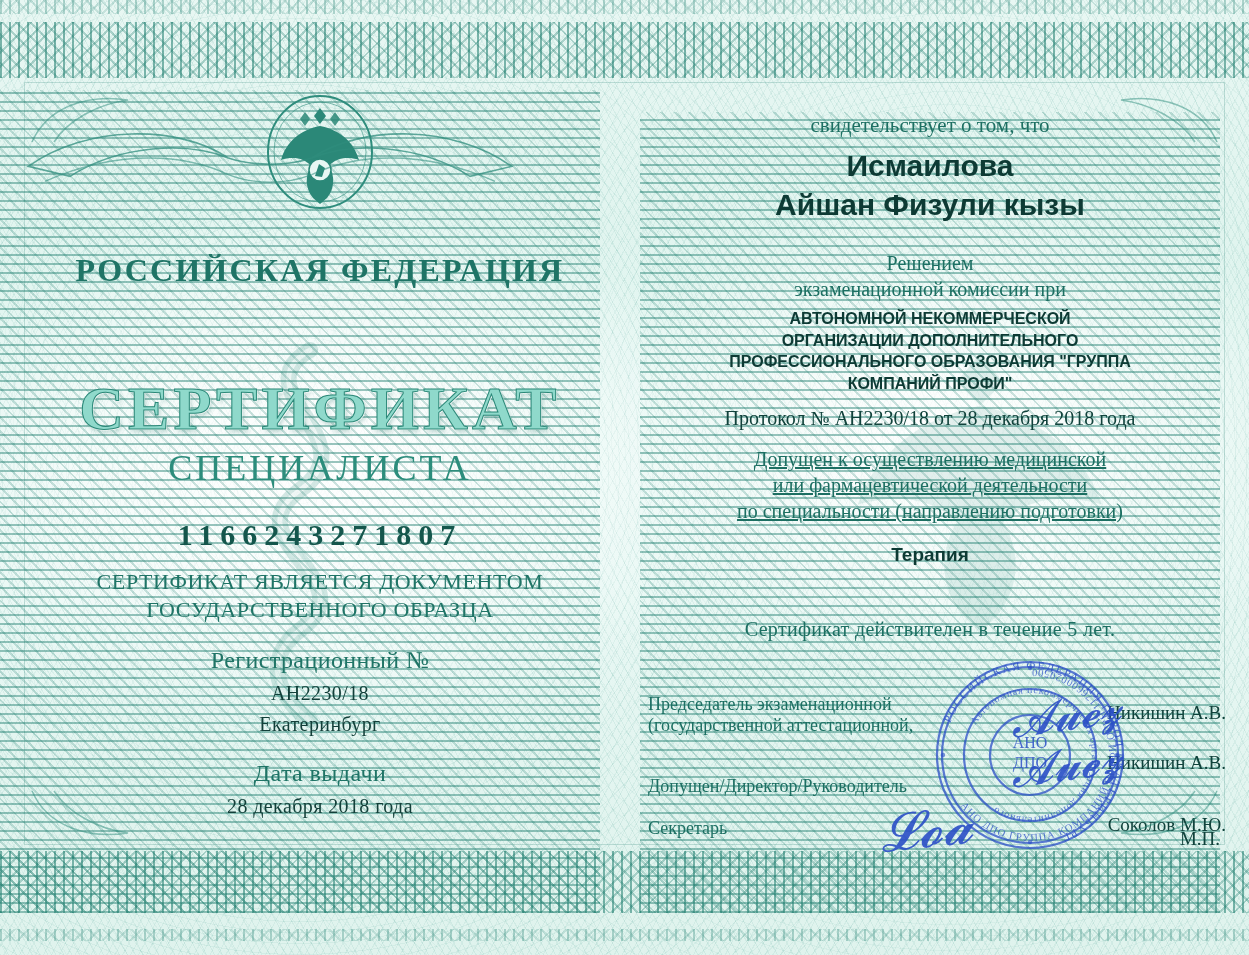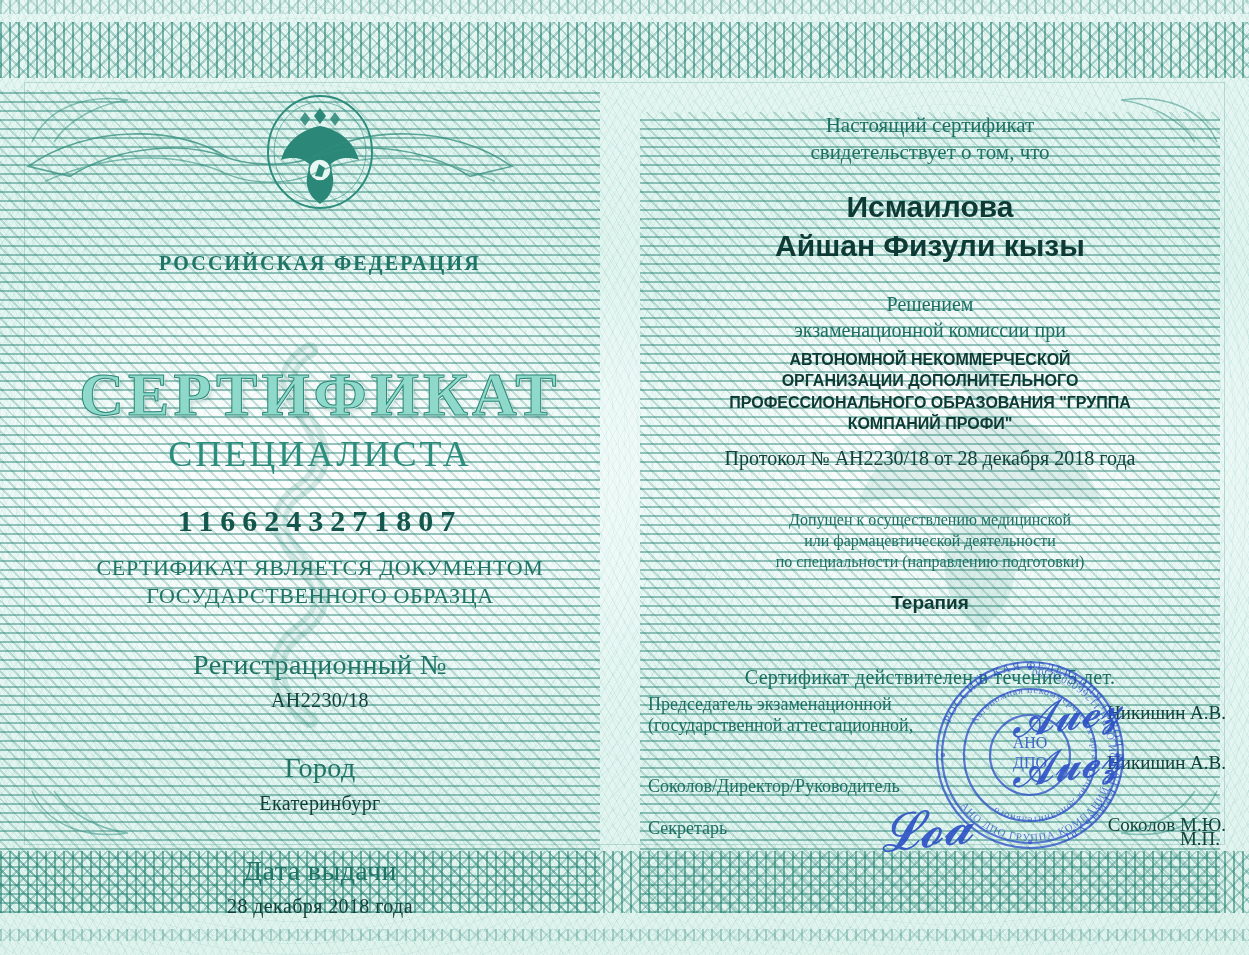--- a/index.html
+++ b/index.html
@@ -66,21 +66,21 @@
   .emblem{
     position:relative;margin:0 auto;width:120px;height:128px;
   }
   .emblem svg{display:block;}
   .ribbon{
     position:absolute;left:0;right:0;top:18px;height:100px;pointer-events:none;opacity:.75;
   }
 
   .rf{
     margin-top:34px;
-    font-size:20px;letter-spacing:2.2px;font-weight:700;color:#1f7466;
+    font-size:32px;letter-spacing:2.2px;font-weight:700;color:#1f7466;
     font-family:"Liberation Serif",serif;
   }
 
   .bigtitle{
     margin-top:88px;
     font-size:62px;line-height:1;font-weight:700;letter-spacing:4px;
     color:#8fd9cb;
     -webkit-text-stroke:1px #2b8878;
     text-shadow:1px 1px 0 rgba(255,255,255,.8), 2px 3px 4px rgba(25,110,98,.28);
     font-family:"Liberation Serif",serif;
@@ -89,42 +89,42 @@
     margin-top:8px;font-size:36px;font-weight:400;letter-spacing:3px;color:#2c8d7c;
   }
   .serial{
     margin-top:29px;font-size:30px;font-weight:700;letter-spacing:7px;color:#14564c;
     font-family:"Liberation Serif",serif;
   }
   .statedoc{
     margin-top:16px;font-size:22px;line-height:1.25;letter-spacing:.6px;color:#1f7466;
   }
 
-  .fieldlabel{margin-top:40px;font-size:28px;color:#1f7466;letter-spacing:.4px;}
+  .fieldlabel{margin-top:24px;font-size:24px;color:#1f7466;letter-spacing:.4px;}
   .fieldvalue{margin-top:8px;font-size:20px;color:#0f4a42;font-weight:700;letter-spacing:.4px;}
   .fieldvalue.plain{font-weight:400;color:#123f39;}
 
   
   .right{
     position:absolute;left:640px;top:112px;width:580px;color:#123f39;text-align:center;
   }
   .r-intro{font-size:21px;line-height:1.3;color:#1c6f62;}
   .r-name{
-    margin-top:20px;font-size:30px;font-weight:700;line-height:1.3;color:#0d3a34;
+    margin-top:7px;font-size:30px;font-weight:700;line-height:1.3;color:#0d3a34;
     font-family:"Liberation Sans",sans-serif;
   }
   .r-decision{margin-top:26px;font-size:20px;line-height:1.3;color:#1c6f62;}
   .r-org{
     margin-top:6px;font-size:16px;font-weight:700;line-height:1.35;color:#0d3a34;
     font-family:"Liberation Sans",sans-serif;
   }
   .r-protocol{
     margin-top:12px;font-size:20px;color:#10423b;font-family:"Liberation Serif",serif;
   }
-  .r-admit{margin-top:40px;font-size:16px;line-height:1.3;color:#1c6f62;}
+  .r-admit{margin-top:16px;font-size:20px;line-height:1.3;color:#1c6f62;text-decoration:underline;}
   .r-spec{
     margin-top:20px;font-size:19px;font-weight:700;color:#0d3a34;
     font-family:Liberation Sans, sans-serif;
   }
   .r-valid{
     margin-top:52px;font-size:20px;color:#1c6f62;letter-spacing:.3px;
   }
 
   .sig-block{position:absolute;left:640px;top:700px;width:590px;}
   .sig-row{position:relative;height:38px;}
@@ -208,30 +208,28 @@
     <div class="serial">1166243271807</div>
 
     <div class="statedoc">
       <div>СЕРТИФИКАТ ЯВЛЯЕТСЯ ДОКУМЕНТОМ</div>
       <div>ГОСУДАРСТВЕННОГО ОБРАЗЦА</div>
     </div>
 
     <div class="fieldlabel">Регистрационный №</div>
     <div class="fieldvalue plain">АН2230/18</div>
 
-    <div class="fieldlabel">Город</div>
     <div class="fieldvalue plain">Екатеринбург</div>
 
     <div class="fieldlabel">Дата выдачи</div>
     <div class="fieldvalue plain">28 декабря 2018 года</div>
   </div>
 
   <div class="right">
     <div class="r-intro">
-      <div>Настоящий сертификат</div>
       <div>свидетельствует о том, что</div>
     </div>
 
     <div class="r-name">
       <div>Исмаилова</div>
       <div>Айшан Физули кызы</div>
     </div>
 
     <div class="r-decision">
       <div>Решением</div>
@@ -263,21 +261,21 @@
     <div class="sig-row" style="height:76px;">
       <div class="sig-role two">
         <div>Председатель экзаменационной</div>
         <div>(государственной аттестационной,</div>
       </div>
       <div class="sig-person">Никишин А.В.</div>
     </div>
 
     <div class="sig-row" style="height:42px;">
       <div class="sig-role">
-        <div>Соколов/Директор/Руководитель</div>
+        <div>Допущен/Директор/Руководитель</div>
       </div>
       <div class="sig-person" style="top:-24px;">Никишин А.В.</div>
     </div>
 
     <div class="sig-row" style="height:40px;">
       <div class="sig-role">
         <div>Секретарь</div>
       </div>
       <div class="sig-person" style="top:-4px;">Соколов М.Ю.</div>
     </div>

